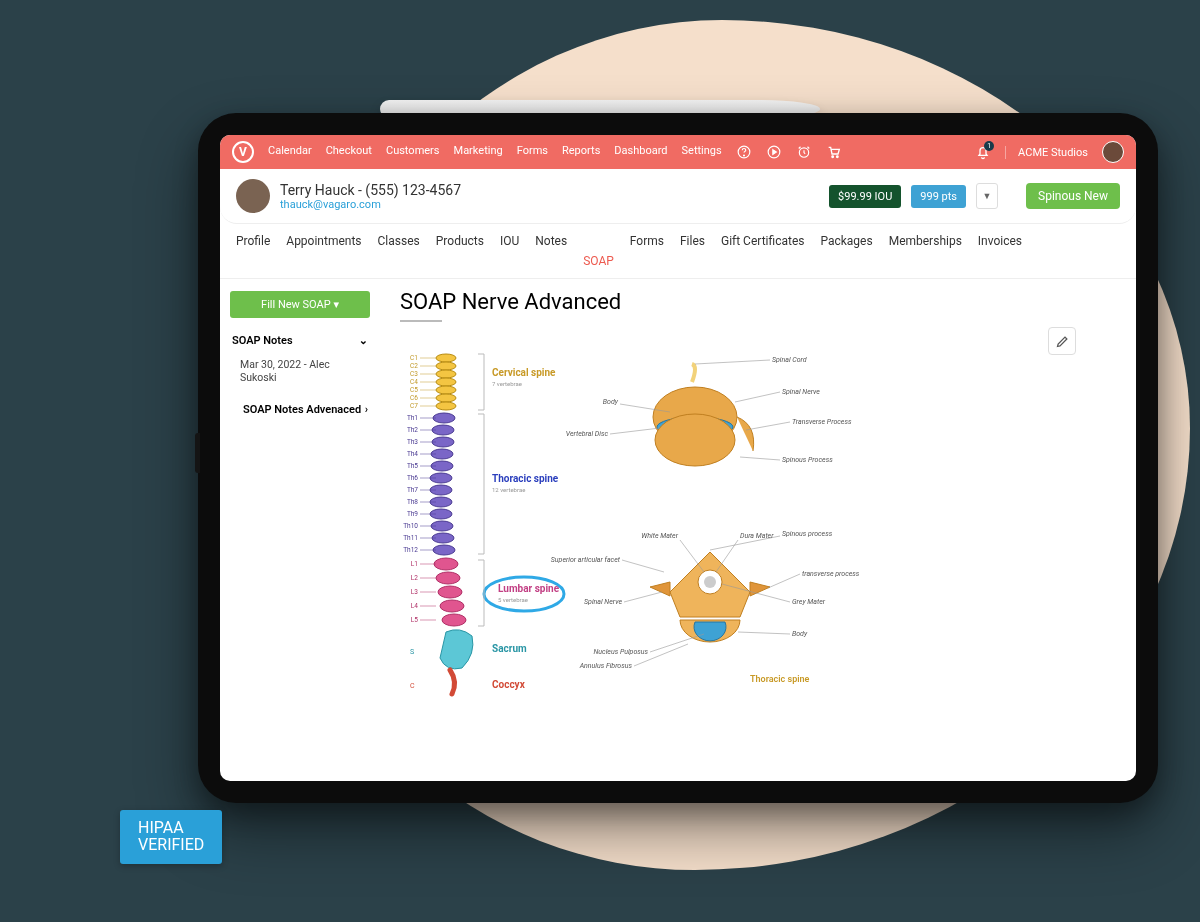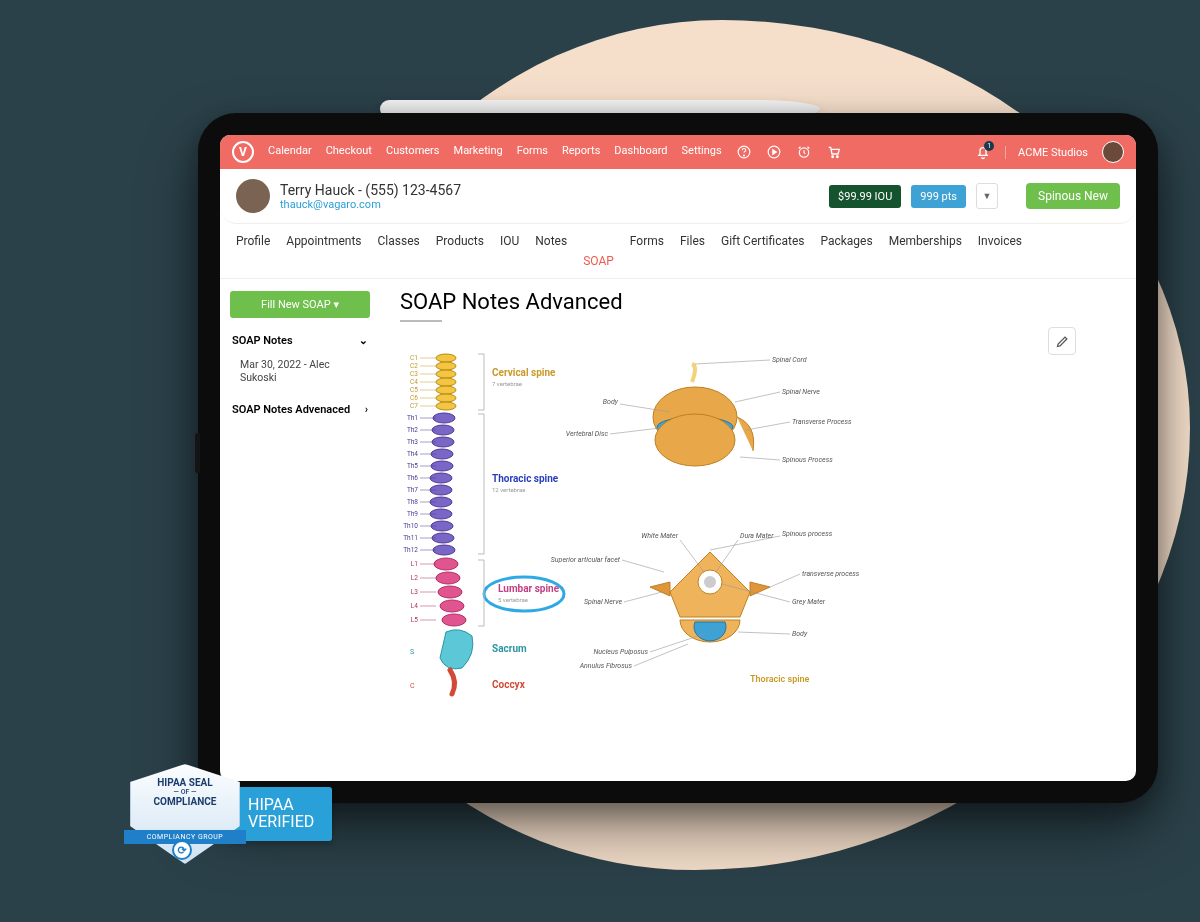--- a/index.html
+++ b/index.html
@@ -238,28 +238,28 @@
     </div>
 
     <div class="body-row">
       <div class="sidebar">
         <div class="fill-soap-btn">Fill New SOAP  ▾</div>
         <div class="side-group-title">
           <span>SOAP Notes</span>
           <span>⌄</span>
         </div>
         <div class="side-item">Mar 30, 2022 - Alec Sukoski</div>
-        <div class="side-group-title" style="margin-top:8px;">
+        <div class="side-group-title" style="margin-top:8px;margin-left:11px;">
           <span>SOAP Notes Advenaced</span>
           <span>›</span>
         </div>
       </div>
 
       <div class="main">
-        <div class="page-title">SOAP Notes Advanced</div>
+        <div class="page-title">SOAP Nerve Advanced</div>
         <div class="title-underline"></div>
 
         <div class="edit-btn">
           <svg width="15" height="15" viewBox="0 0 24 24" fill="none" stroke="#555" stroke-width="2">
               <path d="M4 20l4-1 11-11-3-3L5 16l-1 4z"></path>
             </svg>
         </div>
 
         <div class="diagram-area">
           <svg width="460" height="380" viewBox="0 0 460 380">
@@ -438,26 +438,17 @@
             </g>
           </svg>
         </div>
       </div>
     </div>
 
   </div>
 </div>
 
 <div class="hipaa-wrap">
-  <div class="hipaa-shield">
-    <div class="shield-shape">
-      <div>HIPAA SEAL</div>
-      <div class="shield-of">— OF —</div>
-      <div>COMPLIANCE</div>
-    </div>
-    <div class="shield-banner">COMPLIANCY GROUP</div>
-    <div class="shield-icon">⟳</div>
-  </div>
   <div class="hipaa-verified">
     <div>HIPAA</div>
     <div>VERIFIED</div>
   </div>
 </div>
 
 </body></html>

